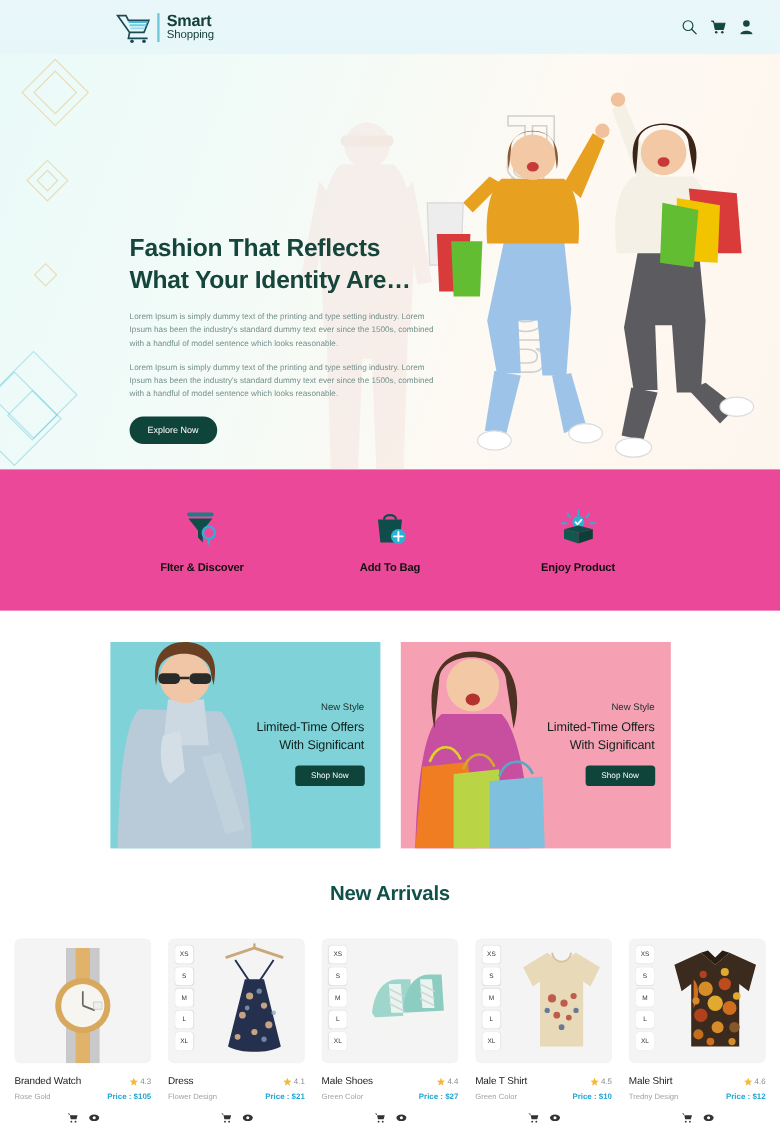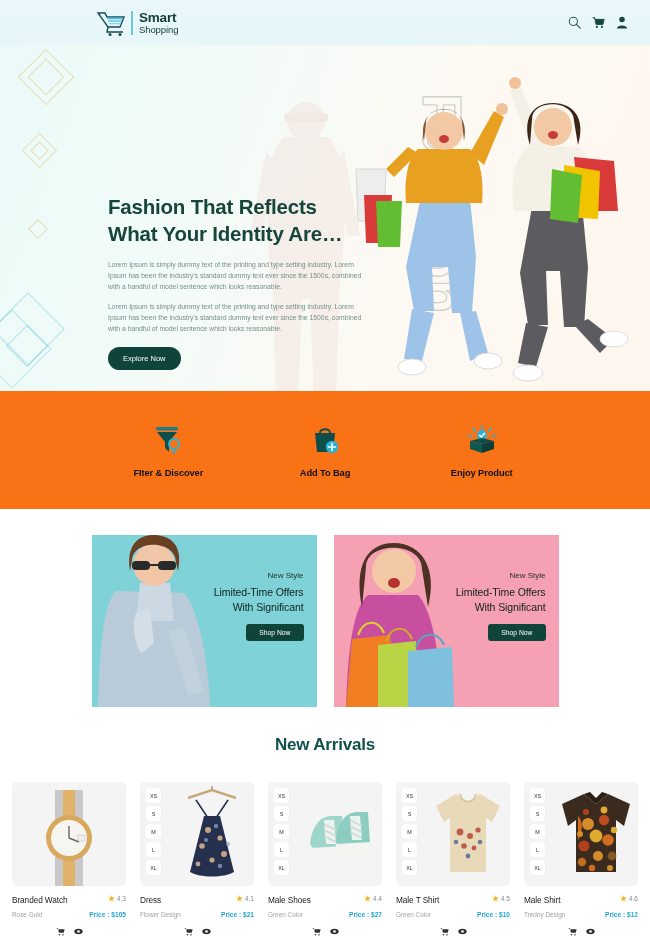--- a/index.html
+++ b/index.html
@@ -62,37 +62,37 @@
   .hero-p + .hero-p{ margin-top:9px; }
   .btn-explore{
     margin-top:13px; display:inline-block;
     background:#0f443a; color:#fff; border:none;
     font-size:7.5px; padding:7px 15px; border-radius:20px; cursor:pointer;
     font-family:"Liberation Sans", sans-serif;
   }
 
   
   .features{
-    background:#f97316; height:118px;
+    background:#ec4899; height:118px;
     display:flex; align-items:center; justify-content:center; gap:0;
     padding:0 90px;
   }
   .feature{ flex:1; text-align:center; cursor:pointer;}
   .feature-ico{ height:36px; display:flex; align-items:center; justify-content:center; }
   .feature-label{ font-size:9.3px; font-weight:bold; color:#111; margin-top:10px; letter-spacing:-0.1px;}
 
   
   .promos{
     background:#fff; padding:26px 0 0 0;
     display:flex; justify-content:center; gap:17px;
   }
   .promo{ width:225px; height:172px; position:relative; overflow:hidden; }
   .promo.a{ background:#7fd3d8; }
   .promo.b{ background:#f6a0b4; }
-  .promo-txt{ position:absolute; right:13px; top:36px; text-align:right; }
+  .promo-txt{ position:absolute; right:13px; top:50px; text-align:right; }
   .promo-eyebrow{ font-size:8px; color:#20342f; }
   .promo-head{ font-size:10.5px; font-weight:normal; color:#10201c; line-height:1.45; margin-top:5px; letter-spacing:-0.1px;}
   .btn-shop{
     margin-top:9px; background:#0f443a; color:#fff; border:none;
     font-size:6.8px; padding:5px 13px; border-radius:3px; cursor:pointer;
     font-family:"Liberation Sans", sans-serif;
   }
   .promo-img{ position:absolute; left:0; bottom:0; width:128px; height:172px; }
 
   
@@ -108,21 +108,21 @@
   }
   .sizes{ position:absolute; left:6px; top:6px; display:flex; flex-direction:column; gap:3px; }
   .size{
     width:15px; height:15px; background:#fff; border-radius:3px;
     font-size:5.4px; color:#333; display:flex; align-items:center; justify-content:center;
     cursor:pointer; box-shadow:0 0 1px rgba(0,0,0,.1);
   }
   .prod-art{ position:absolute; right:4px; top:4px; bottom:4px; width:76px; }
   .prod-art.full{ left:0; right:0; width:auto; }
 
-  .card-row1{ display:flex; align-items:flex-start; justify-content:space-between; margin-top:9px; }
+  .card-row1{ display:flex; align-items:flex-end; justify-content:space-between; margin-top:9px; }
   .card-name{ font-size:8.3px; color:#1b1b1b; font-weight:normal; letter-spacing:-0.1px;}
   .rating{ display:flex; align-items:center; gap:2px; }
   .rating .num{ font-size:6.6px; color:#8a8a8a; }
   .card-row2{ display:flex; align-items:center; justify-content:space-between; margin-top:6px; }
   .card-sub{ font-size:6.4px; color:#a2a2a2; }
   .card-price{ font-size:6.6px; color:#23a7d4; font-weight:bold; }
   .card-acts{ display:flex; gap:9px; justify-content:center; margin-top:9px; }
 </style>
 </head>
 <body>

